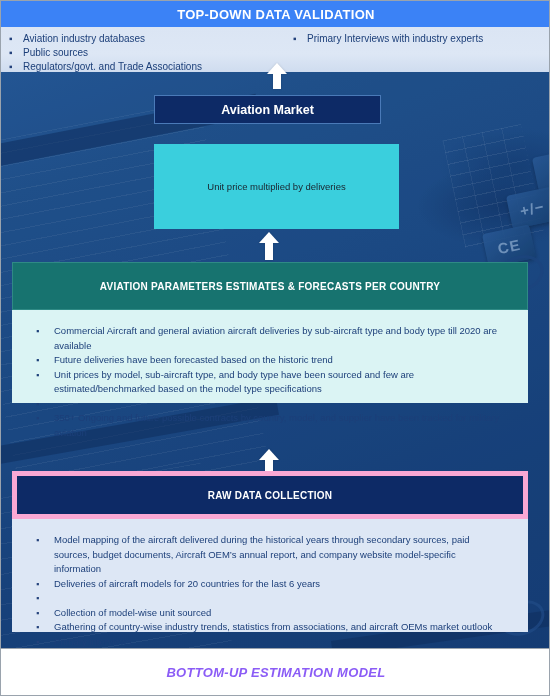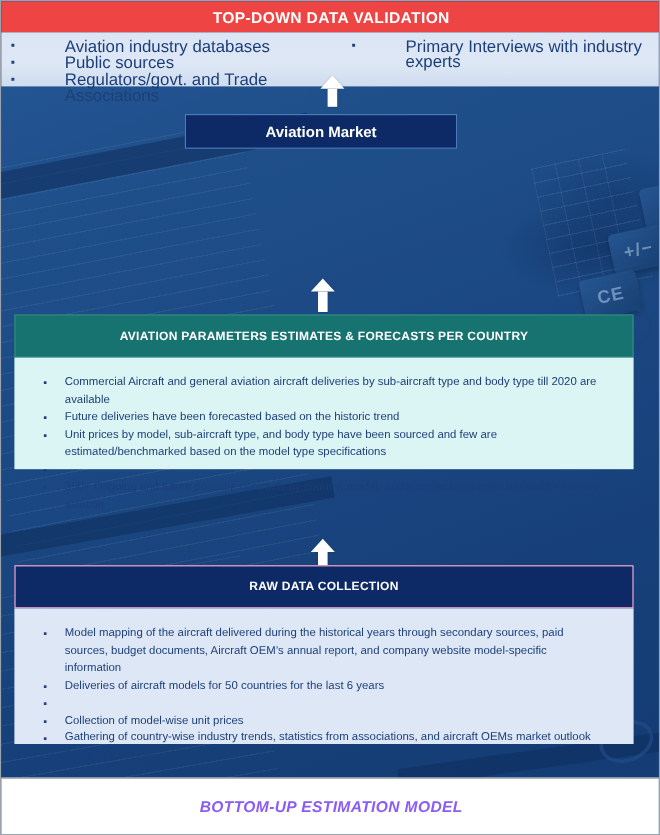--- a/index.html
+++ b/index.html
@@ -83,41 +83,41 @@
   .bg-ring2{
     position:absolute;left:498px;top:600px;width:40px;height:28px;
     border:3px solid rgba(35,78,140,.7);border-radius:50%;
     transform:rotate(-20deg);
   }
   .bg-veil{position:absolute;inset:0;background:rgba(22,62,120,.22);}
 
   
   .top-banner{
     position:absolute;left:0;top:0;width:550px;height:26px;
-    background:#ef4444;
+    background:#3b82f6;
     display:flex;align-items:center;justify-content:center;text-align:right;
   }
   .top-banner .t{
     color:#ffffff;font-size:13px;font-weight:bold;letter-spacing:.3px;
   }
 
   
   .td-panel{
     position:absolute;left:0;top:26px;width:550px;height:45px;
     background:linear-gradient(to bottom,#dbe5f4 0%, #dde7f5 60%, #cfdcef 100%);
   }
   .td-col{position:absolute;top:5px;}
   .td-col.left{left:8px;width:280px;}
   .td-col.right{left:292px;width:250px;}
   .bl{display:flex;align-items:flex-start;margin-bottom:1px;}
   .bl .dot{
     color:#24427c;font-size:10px;line-height:13px;width:14px;flex:none;text-align:left;
   }
   .bl .tx{
-    color:#1c3f79;font-size:14px;line-height:13px;margin-left:31px;
+    color:#1c3f79;font-size:10px;line-height:13px;
   }
 
   
   .arrow{
     position:absolute;width:20px;
     filter:drop-shadow(0 0 1px rgba(0,0,0,.15));
   }
   .arrow .shaft{
     position:absolute;left:6px;bottom:0;width:8px;background:#ffffff;
   }
@@ -147,34 +147,34 @@
   .unit-box{
     position:absolute;left:153px;top:143px;width:245px;height:85px;
     background:#3acfdd;
     display:flex;align-items:center;justify-content:center;
   }
   .unit-box .t{color:#19242e;font-size:9.5px;text-align:center;}
 
   
   .block{position:absolute;left:11px;width:516px;}
   .block .hdr{
-    height:36px;display:flex;align-items:center;justify-content:center;
+    height:48px;display:flex;align-items:center;justify-content:center;
     box-sizing:border-box;
   }
   .block .hdr .t{
     color:#ffffff;font-size:10px;font-weight:bold;letter-spacing:.25px;text-align:center;
   }
   .block .body{box-sizing:border-box;padding:14px 0 10px 0;}
 
   .params-block{top:261px;}
   .params-block .hdr{background:#17736f;border:1px solid #2f8a85;}
   .params-block .body{background:#dbf4f4;height:93px;}
 
   .raw-block{top:470px;}
-  .raw-block .hdr{background:#0d2a66;border:1px solid #f9a8d4;}
+  .raw-block .hdr{background:#0d2a66;border:5px solid #f9a8d4;}
   .raw-block .body{background:#dde7f5;height:113px;}
 
   .blist{padding:0 24px 0 24px;}
   .blist .bl2{display:flex;align-items:flex-start;}
   .blist .bl2 .dot{color:#24427c;font-size:9px;line-height:14.5px;width:18px;flex:none;}
   .blist .bl2 .tx{color:#1c3f79;font-size:9.5px;line-height:14.5px;}
   .params-block .blist .bl2 .dot,.params-block .blist .bl2 .tx{color:#1c3f79;}
 
   
   .footer{
@@ -239,20 +239,23 @@
 
   <div class="arrow a1">
     <div class="head"></div>
     <div class="shaft"></div>
   </div>
 
   <div class="av-market">
     <div class="t">Aviation Market</div>
   </div>
 
+  <div class="unit-box">
+    <div class="t">Unit price multiplied by deliveries</div>
+  </div>
 
   <div class="arrow a2">
     <div class="head"></div>
     <div class="shaft"></div>
   </div>
 
   <div class="block params-block">
     <div class="hdr">
       <div class="t">AVIATION PARAMETERS ESTIMATES &amp; FORECASTS PER COUNTRY</div>
     </div>
@@ -291,28 +294,28 @@
       <div class="t">RAW DATA COLLECTION</div>
     </div>
     <div class="body">
       <div class="blist">
         <div class="bl2">
           <div class="dot">▪</div>
           <div class="tx">Model mapping of the aircraft delivered during the historical years through secondary sources, paid sources, budget documents, Aircraft OEM’s annual report, and company website model-specific information</div>
         </div>
         <div class="bl2">
           <div class="dot">▪</div>
-          <div class="tx">Deliveries of aircraft models for 50 countries for the last 6 years</div>
-        </div>
-        <div class="bl2">
-          <div class="dot">▪</div>
-        </div>
-        <div class="bl2">
-          <div class="dot">▪</div>
-          <div class="tx">Collection of model-wise unit prices</div>
+          <div class="tx">Deliveries of aircraft models for 20 countries for the last 6 years</div>
+        </div>
+        <div class="bl2">
+          <div class="dot">▪</div>
+        </div>
+        <div class="bl2">
+          <div class="dot">▪</div>
+          <div class="tx">Collection of model-wise unit sourced</div>
         </div>
         <div class="bl2">
           <div class="dot">▪</div>
           <div class="tx">Gathering of country-wise industry trends, statistics from associations, and aircraft OEMs market outlook</div>
         </div>
         <div class="bl2">
           <div class="dot">▪</div>
           <div class="tx">Primary interviews</div>
         </div>
       </div>

